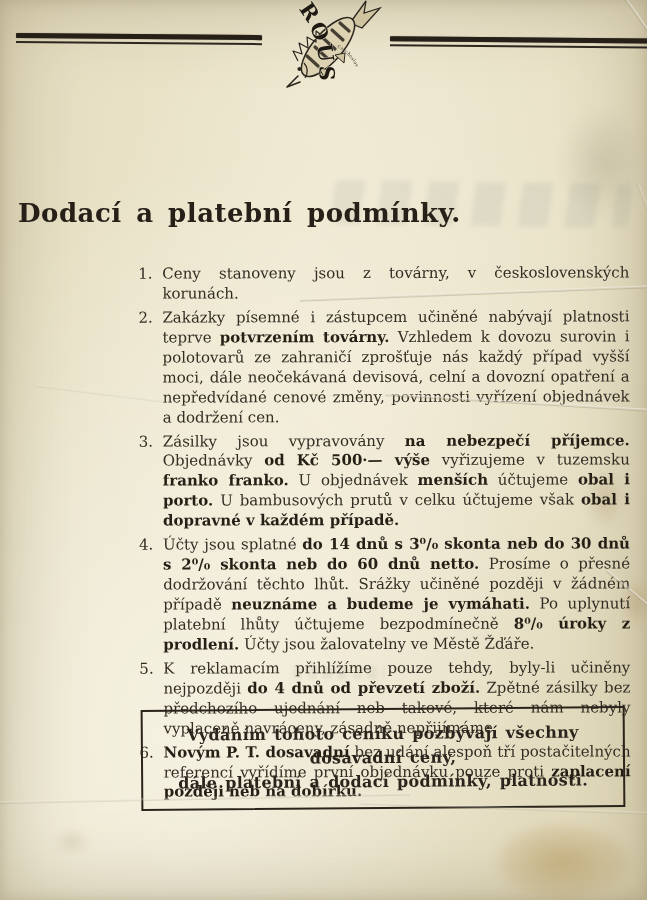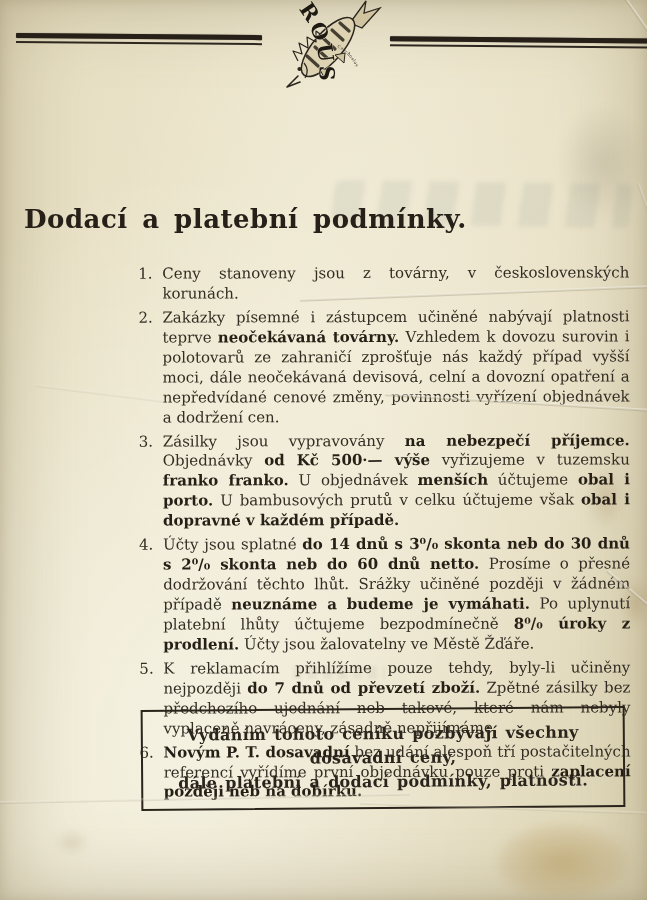--- a/index.html
+++ b/index.html
@@ -52,21 +52,21 @@
       transform:rotate(.5deg);transform-origin:left center;z-index:2;}
   .rule{position:absolute;top:0;}
   .rule-left{left:0;width:246px;}
   .rule-right{left:374px;width:263px;}
   .bar-thick{height:5px;background:#262019;border-radius:1px;box-shadow:0 0 1px rgba(40,30,20,.6);}
   .bar-thin{height:2px;background:#2d271f;margin-top:3px;}
   
   .logo{position:absolute;left:283px;top:0;width:100px;height:94px;z-index:3;}
   
   .heading{
-    position:absolute;left:18px;top:198px;margin:6px;z-index:2;
+    position:absolute;left:18px;top:198px;margin:0;z-index:2;
     font-size:26px;font-weight:bold;color:#262019;
     letter-spacing:.5px;word-spacing:5px;
   }
   
   .terms{position:absolute;left:138px;top:264px;width:492px;z-index:2;
       font-size:15px;line-height:1.33;color:#322c23;transform:rotate(-.15deg);}
   .term{display:flex;margin-bottom:4px;}
   .num{flex:0 0 24px;width:24px;padding-left:1px;}
   .txt{flex:1;text-align:justify;}
   .b{font-weight:bold;color:#261f16;}
@@ -150,33 +150,33 @@
 
   <h1 class="heading">Dodací a platební podmínky.</h1>
 
   <div class="terms">
       <div class="term">
         <span class="num">1.</span>
         <span class="txt"><span>Ceny stanoveny jsou z továrny, v československých korunách.</span></span>
       </div>
       <div class="term">
         <span class="num">2.</span>
-        <span class="txt"><span>Zakázky písemné i zástupcem učiněné nabývají platnosti teprve </span><span class="b">neočekávaná továrny.</span><span> Vzhledem k dovozu surovin i polotovarů ze zahraničí zprošťuje nás každý případ vyšší moci, dále neočekávaná devisová, celní a dovozní opatření a nepředvídané cenové změny, povinnosti vyřízení objednávek a dodržení cen.</span></span>
+        <span class="txt"><span>Zakázky písemné i zástupcem učiněné nabývají platnosti teprve </span><span class="b">potvrzením továrny.</span><span> Vzhledem k dovozu surovin i polotovarů ze zahraničí zprošťuje nás každý případ vyšší moci, dále neočekávaná devisová, celní a dovozní opatření a nepředvídané cenové změny, povinnosti vyřízení objednávek a dodržení cen.</span></span>
       </div>
       <div class="term">
         <span class="num">3.</span>
         <span class="txt"><span>Zásilky jsou vypravovány </span><span class="b">na nebezpečí příjemce.</span><span> Objednávky </span><span class="b">od Kč 500·— výše</span><span> vyřizujeme v tuzemsku </span><span class="b">franko franko.</span><span> U objednávek </span><span class="b">menších</span><span> účtujeme </span><span class="b">obal i porto.</span><span> U bambusových prutů v celku účtujeme však </span><span class="b">obal i dopravné v každém případě.</span></span>
       </div>
       <div class="term">
         <span class="num">4.</span>
         <span class="txt"><span>Účty jsou splatné </span><span class="b">do 14 dnů s 3⁰/₀ skonta neb do 30 dnů s 2⁰/₀ skonta neb do 60 dnů netto.</span><span> Prosíme o přesné dodržování těchto lhůt. Srážky učiněné později v žádném případě </span><span class="b">neuznáme a budeme je vymáhati.</span><span> Po uplynutí platební lhůty účtujeme bezpodmínečně </span><span class="b">8⁰/₀ úroky z prodlení.</span><span> Účty jsou žalovatelny ve Městě Žďáře.</span></span>
       </div>
       <div class="term">
         <span class="num">5.</span>
-        <span class="txt"><span>K reklamacím přihlížíme pouze tehdy, byly-li učiněny nejpozději </span><span class="b">do 7 dnů od převzetí zboží.</span><span> Zpětné zásilky bez předchozího ujednání neb takové, které nám nebyly vyplaceně navráceny, zásadně nepřijímáme.</span></span>
+        <span class="txt"><span>K reklamacím přihlížíme pouze tehdy, byly-li učiněny nejpozději </span><span class="b">do 4 dnů od převzetí zboží.</span><span> Zpětné zásilky bez předchozího ujednání neb takové, které nám nebyly vyplaceně navráceny, zásadně nepřijímáme.</span></span>
       </div>
       <div class="term">
         <span class="num">6.</span>
         <span class="txt"><span class="b">Novým P. T. dosavadní</span><span> bez udání alespoň tří postačitelných referencí vyřídíme první objednávku pouze proti </span><span class="b">zaplacení později neb na dobírku.</span></span>
       </div>
     </div>
 
   <div class="notice">
     <div>Vydáním tohoto ceníku pozbývají všechny dosavadní ceny,</div>
     <div>dále platební a dodací podmínky, platnosti.</div>

